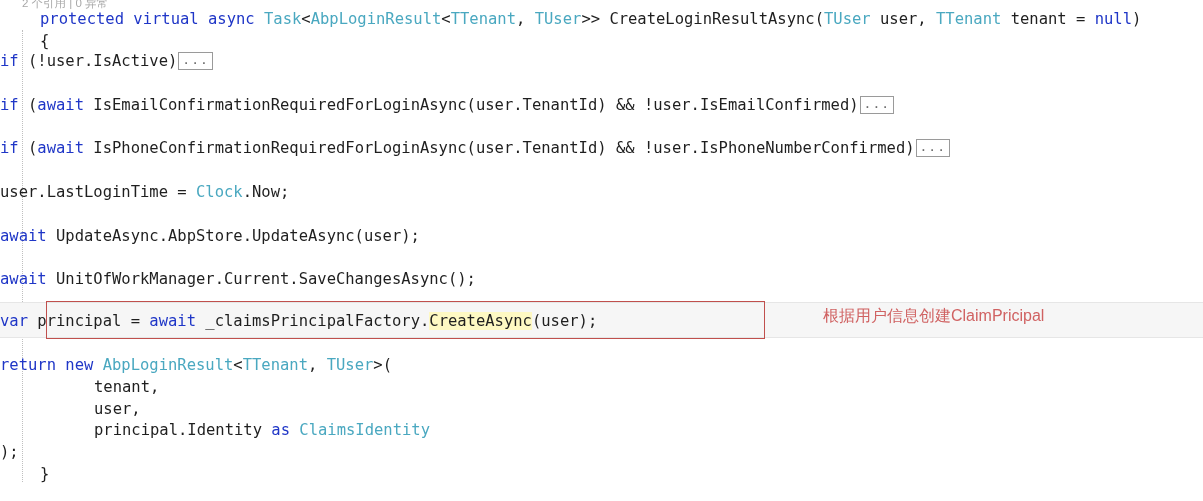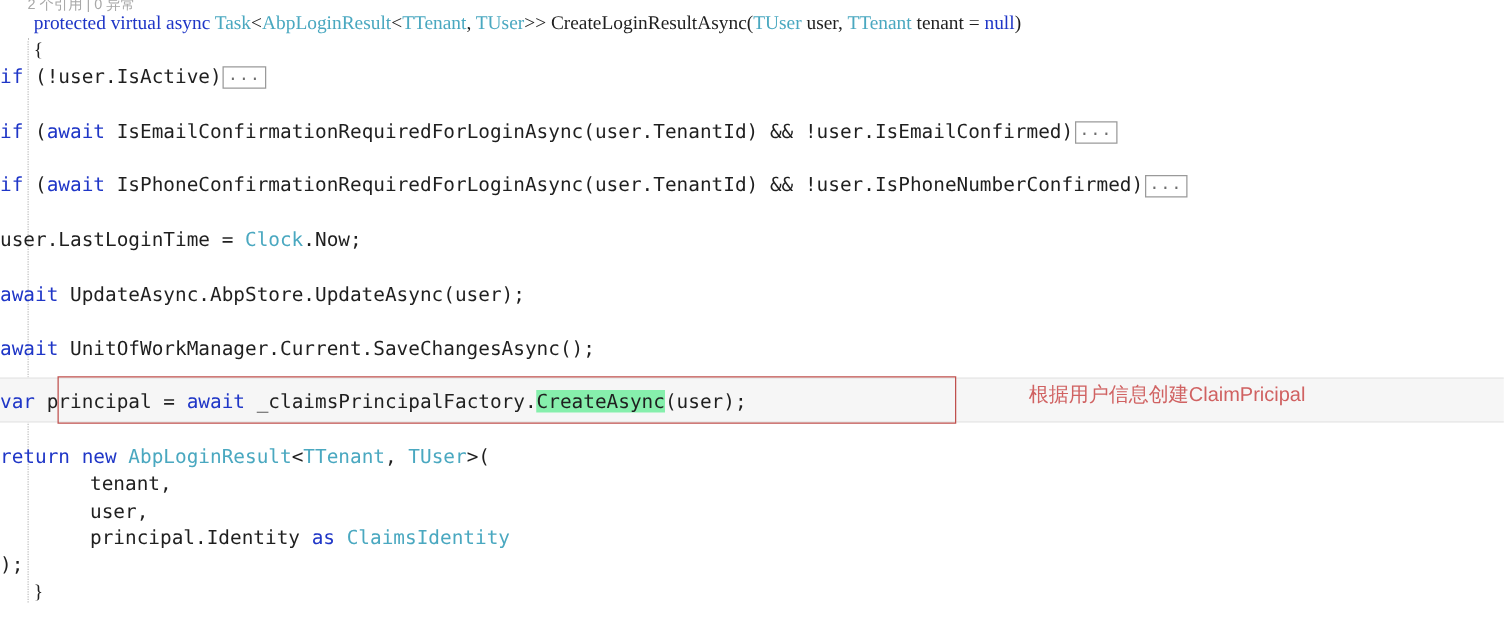--- a/index.html
+++ b/index.html
@@ -90,29 +90,29 @@
   }
   .line {
     position: absolute;
     left: 0;
     white-space: pre;
     font-family: "DejaVu Sans Mono", "Liberation Mono", monospace;
     font-size: 15.5px;
     line-height: 18px;
     color: #1f1f1f;
   }
-  .ind0 { padding-left: 27px; font-family: Liberation Serif, serif; }
+  .ind0 { padding-left: 40px; }
   .ind1 { }
-  .ind2 { padding-left: 72px; }
+  .ind2 { padding-left: 94px; }
 
   
   .kw   { color: #1f36c7; }          
   .typ  { color: #4aa8c0; }          
   .pln  { color: #1f1f1f; }
-  .sel  { background: #86efac; }     
+  .sel  { background: #fef9c3; }     
 
   
   .ellipsis {
     display: inline-block;
     border: 1px solid #9a9a9a;
     background: #ffffff;
     color: #6d6d6d;
     font-size: 13px;
     line-height: 12px;
     padding: 1px 3px 3px 3px;

